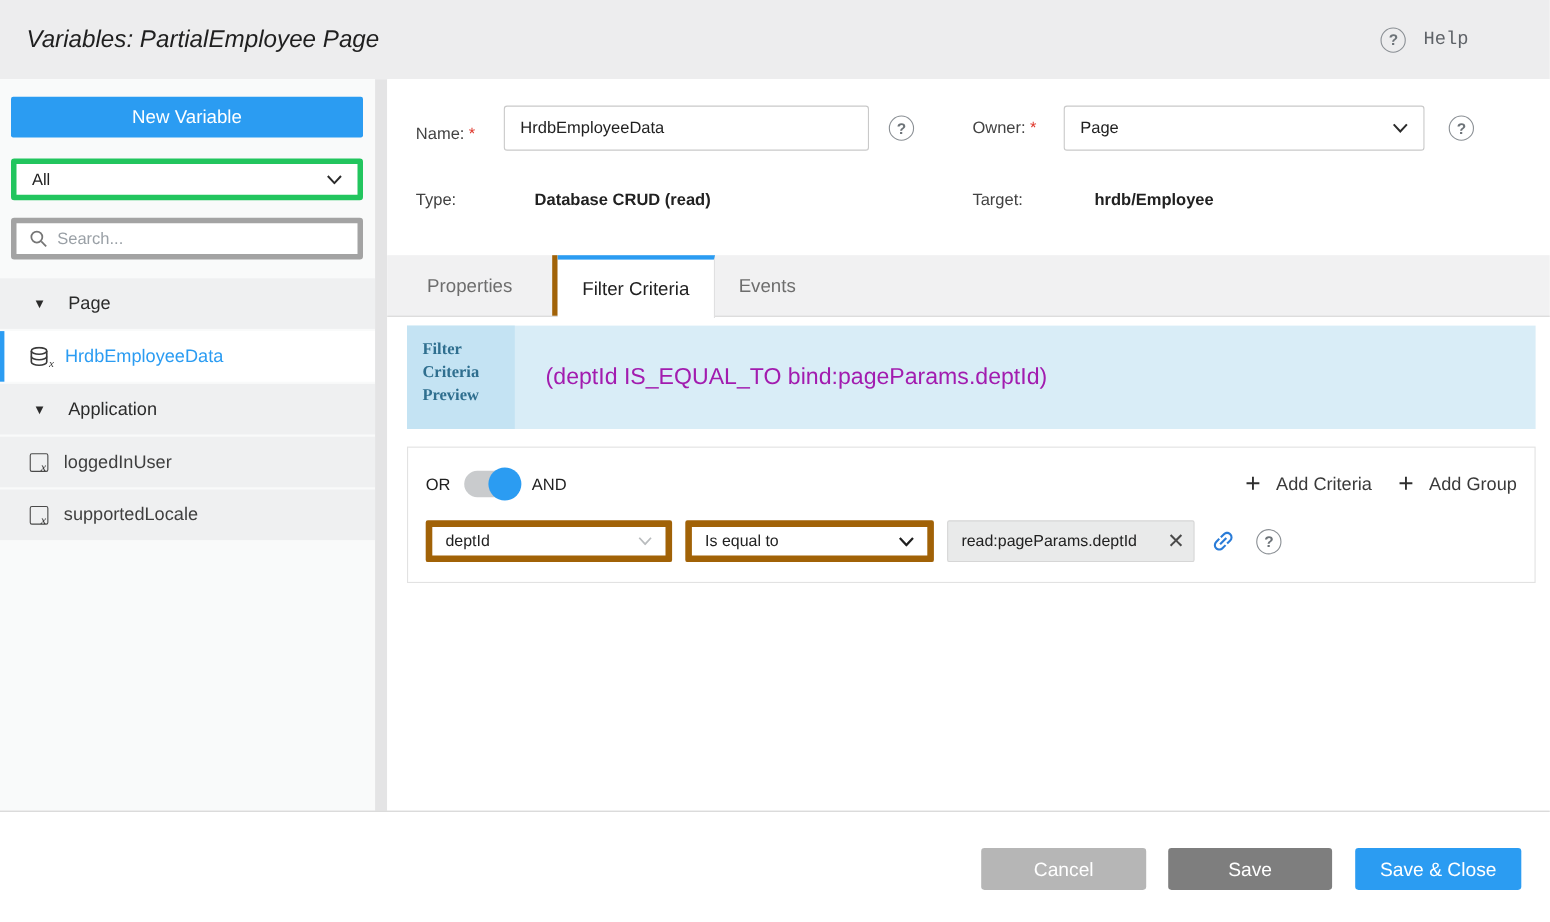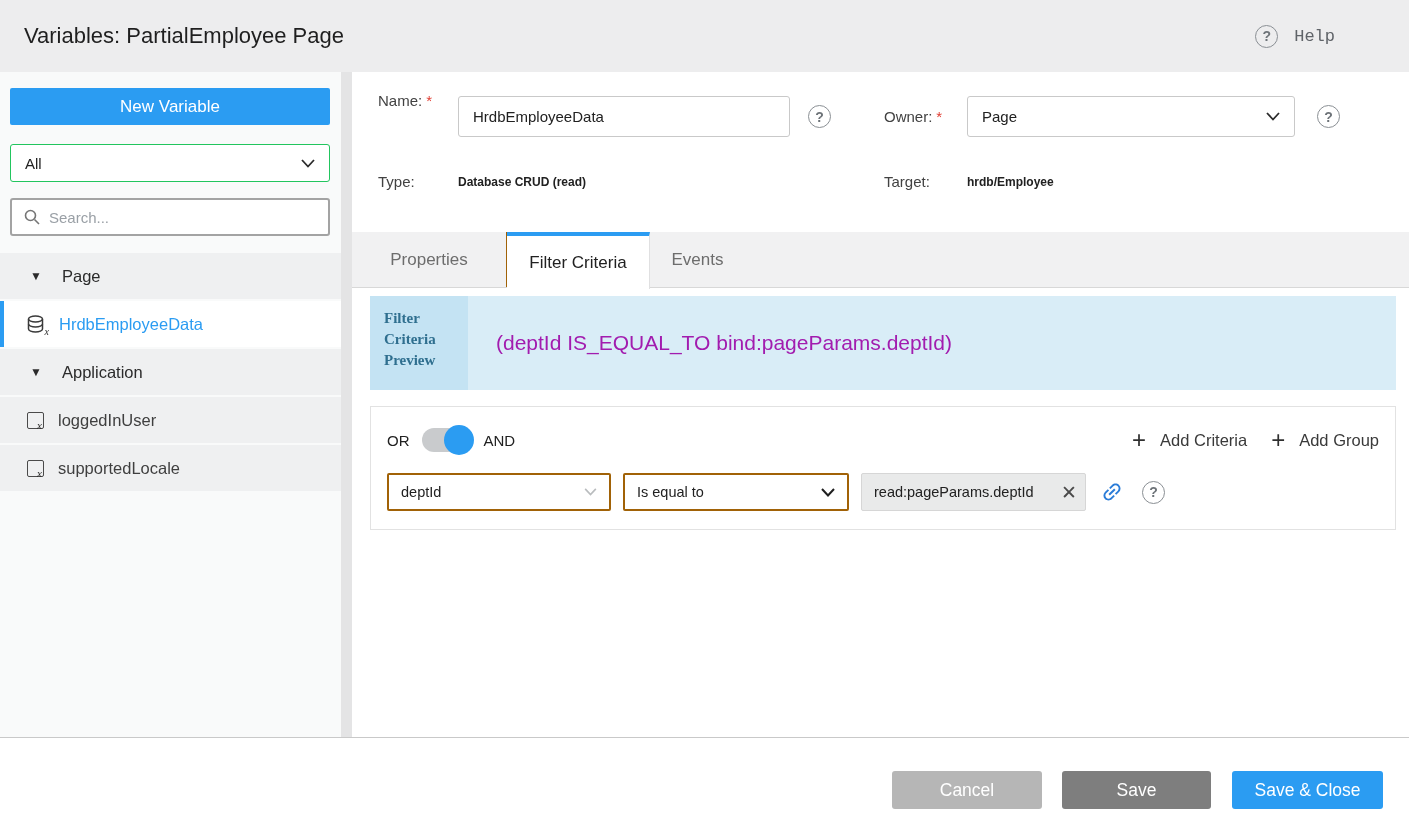--- a/index.html
+++ b/index.html
@@ -5,32 +5,32 @@
   :root{
     --accent:#2b9cf2;
     --border:#cfcfcf;
   }
   *{box-sizing:border-box;margin:0;padding:0;}
   body{font-family:"Liberation Sans","DejaVu Sans",sans-serif;background:#ffffff;}
   .app{position:relative;width:1409px;height:838px;background:#fff;overflow:hidden;}
 
   
   .header{position:absolute;top:0;left:0;width:1409px;height:72px;background:#ededee;}
-  .header-title{position:absolute;left:24px;top:0;line-height:72px;font-size:22px;color:#1f1f1f;}
+  .header-title{position:absolute;left:24px;top:0;line-height:72px;font-size:22px;color:#1f1f1f;font-style:italic;}
   .help{position:absolute;right:74px;top:0;height:72px;display:flex;align-items:center;gap:16px;cursor:pointer;}
   .qcircle{display:inline-flex;align-items:center;justify-content:center;width:23px;height:23px;border:1.6px solid #8a8f94;border-radius:50%;color:#6d7378;font-size:14px;font-weight:bold;background:transparent;flex:0 0 auto;}
   .help-label{font-size:17px;color:#5f6368;font-family:Liberation Mono, monospace;}
 
   
   .sidebar{position:absolute;top:72px;left:0;width:341px;height:665px;background:#f9fafa;}
   .sidebar-divider{position:absolute;top:72px;left:341px;width:11px;height:665px;background:#e4e4e5;}
   .new-var-btn{position:absolute;left:10px;top:16px;width:320px;height:37px;background:var(--accent);color:#fff;border:none;border-radius:2px;font-size:17px;font-family:inherit;cursor:pointer;}
-  .side-select{position:absolute;left:10px;top:72px;width:320px;height:38px;background:#fff;border:1px solid #22c55e;border-radius:3px;display:flex;align-items:center;padding:0 14px;font-size:15px;color:#212121;cursor:pointer;}
+  .side-select{position:absolute;left:10px;top:72px;width:320px;height:38px;background:#fff;border:5px solid #22c55e;border-radius:3px;display:flex;align-items:center;padding:0 14px;font-size:15px;color:#212121;cursor:pointer;}
   .side-select .spacer{flex:1;}
-  .side-search{position:absolute;left:10px;top:126px;width:320px;height:38px;background:#fff;border:2px solid #a3a3a3;border-radius:3px;display:flex;align-items:center;padding:0 12px;gap:9px;}
+  .side-search{position:absolute;left:10px;top:126px;width:320px;height:38px;background:#fff;border:5px solid #a3a3a3;border-radius:3px;display:flex;align-items:center;padding:0 12px;gap:9px;}
   .side-search input{border:none;outline:none;flex:1;font-size:15px;color:#333;font-family:inherit;background:transparent;}
   .side-search input::placeholder{color:#9aa0a6;}
   .tree{position:absolute;left:0;top:181px;width:341px;}
   .tree-row{height:46px;display:flex;align-items:center;padding-left:30px;gap:18px;margin-bottom:2px;cursor:pointer;background:#eff0f1;}
   .tree-row .tri{font-size:12px;color:#2b2b2b;width:14px;}
   .tree-row .lbl{font-size:16.5px;color:#2b2b2b;}
   .tree-row.item{padding-left:27px;gap:14px;}
   .tree-row.item .lbl{color:#3f3f3f;}
   .tree-row.selected{background:#ffffff;border-left:4px solid var(--accent);padding-left:23px;}
   .tree-row.selected .lbl{color:var(--accent);}
@@ -40,26 +40,26 @@
   .db-icon svg{display:block;}
   .db-icon .sub-x{position:absolute;right:-4px;bottom:-3px;font-style:italic;font-size:10px;color:#2f2f2f;font-family:"Liberation Serif",serif;}
 
   
   .main{position:absolute;top:72px;left:352px;width:1057px;height:665px;background:#fff;}
   .fld-label{position:absolute;font-size:15px;color:#424242;line-height:41px;}
   .req{color:#e03c31;margin-left:4px;}
   .text-input{position:absolute;height:41px;background:#fff;border:1px solid #c9c9c9;border-radius:3px;padding:0 14px;font-size:15px;color:#212121;font-family:inherit;outline:none;}
   .sel-input{position:absolute;height:41px;background:#fff;border:1px solid #c9c9c9;border-radius:3px;display:flex;align-items:center;padding:0 14px;font-size:15px;color:#212121;cursor:pointer;}
   .sel-input .spacer{flex:1;}
-  .ro-value{position:absolute;font-size:12px;font-weight:bold;color:#212121;line-height:24px;}
+  .ro-value{position:absolute;font-size:15px;font-weight:bold;color:#212121;line-height:24px;margin-left:28px;}
   .help-dot{position:absolute;cursor:pointer;}
 
   
   .tabbar{position:absolute;left:0;top:160px;width:1057px;height:56px;background:#f1f1f2;border-bottom:1px solid #d8d8d8;display:flex;align-items:stretch;}
-  .tab{display:flex;align-items:center;justify-content:center;font-size:17px;color:#6d6d6d;border-right:1px solid #a16207;cursor:pointer;padding:0 10px;}
+  .tab{display:flex;align-items:center;justify-content:center;font-size:17px;color:#6d6d6d;border-right:5px solid #a16207;cursor:pointer;padding:0 10px;}
   .tab.t0{width:155px;}
   .tab.t1{width:143px;}
   .tab.t2{width:95px;border-right:none;}
   .tab.active{background:#fff;color:#212121;border-top:4px solid var(--accent);height:57px;border-right:1px solid #e0e0e1;}
 
   
   .preview{position:absolute;left:18px;top:224px;width:1026px;height:94px;display:flex;background:#d9edf7;}
   .preview-label{width:98px;background:#c4e3f3;color:#2f6f8f;font-weight:bold;font-size:15px;padding:12px 14px;line-height:21px;font-family:Liberation Serif, serif;}
   .preview-value{flex:1;display:flex;align-items:center;padding-left:28px;color:#a21caf;font-size:21px;}
 
@@ -67,21 +67,21 @@
   .criteria{position:absolute;left:18px;top:334px;width:1026px;height:124px;border:1px solid #e2e2e2;background:#fff;}
   .crit-toprow{position:absolute;left:16px;right:16px;top:18px;height:30px;display:flex;align-items:center;}
   .tog-label{font-size:15px;color:#212121;}
   .toggle{position:relative;width:48px;height:24px;background:#c9cbcd;border-radius:12px;margin:0 14px 0 12px;cursor:pointer;flex:0 0 auto;}
   .toggle .knob{position:absolute;right:-4px;top:-3px;width:30px;height:30px;border-radius:50%;background:var(--accent);}
   .crit-actions{margin-left:auto;display:flex;align-items:center;gap:24px;}
   .add-btn{display:flex;align-items:center;gap:14px;cursor:pointer;}
   .add-btn .plus{font-size:24px;font-weight:400;color:#2f2f2f;line-height:20px;}
   .add-btn .add-lbl{font-size:16.5px;color:#3a3a3a;}
   .crit-row{position:absolute;left:16px;top:66px;height:38px;display:flex;align-items:center;}
-  .crit-select{height:38px;background:#fff;border:2px solid #a16207;border-radius:2px;display:flex;align-items:center;padding:0 12px;font-size:14.5px;color:#212121;cursor:pointer;}
+  .crit-select{height:38px;background:#fff;border:6px solid #a16207;border-radius:2px;display:flex;align-items:center;padding:0 12px;font-size:14.5px;color:#212121;cursor:pointer;}
   .crit-select.w1{width:224px;margin-right:12px;}
   .crit-select.w2{width:226px;margin-right:12px;}
   .crit-select .spacer{flex:1;}
   .chip{width:225px;height:38px;background:#e9eaea;border:1px solid #d6d6d6;border-radius:2px;display:flex;align-items:center;padding:0 6px 0 12px;margin-right:14px;}
   .chip .chip-txt{flex:1;font-size:14.5px;color:#212121;white-space:nowrap;overflow:hidden;}
   .chip .chip-x{font-size:19px;color:#4a4a4a;cursor:pointer;padding:0 2px;line-height:19px;}
   .link-btn{margin-right:18px;cursor:pointer;display:flex;align-items:center;}
 
   
   .footer-divider{position:absolute;top:737px;left:0;width:1409px;height:1px;background:#c9c9c9;}
@@ -154,21 +154,21 @@
             <span>x</span>
           </span>
         <span class="lbl">supportedLocale</span>
       </div>
     </div>
   </div>
   <div class="sidebar-divider"></div>
 
   <div class="main">
 
-    <div class="fld-label" style="left:26px;top:8px;"><span>Name:</span><span class="req">*</span></div>
+    <div class="fld-label" style="left:26px;top:29px;"><span>Name:</span><span class="req">*</span></div>
     <input class="text-input" style="left: 106px; top: 24px; width: 332px;" value="HrdbEmployeeData">
     <span class="qcircle help-dot" style="left:456px;top:33px;">?</span>
 
     <div class="fld-label" style="left:532px;top:24px;"><span>Owner:</span><span class="req">*</span></div>
     <div class="sel-input" style="left:615px;top:24px;width:328px;">
       <span>Page</span>
       <span class="spacer"></span>
       <svg width="14" height="9" viewBox="0 0 14 9">
           <polyline points="1,1 7,7.5 13,1" fill="none" stroke="#2b2b2b" stroke-width="1.8"></polyline>
         </svg>

